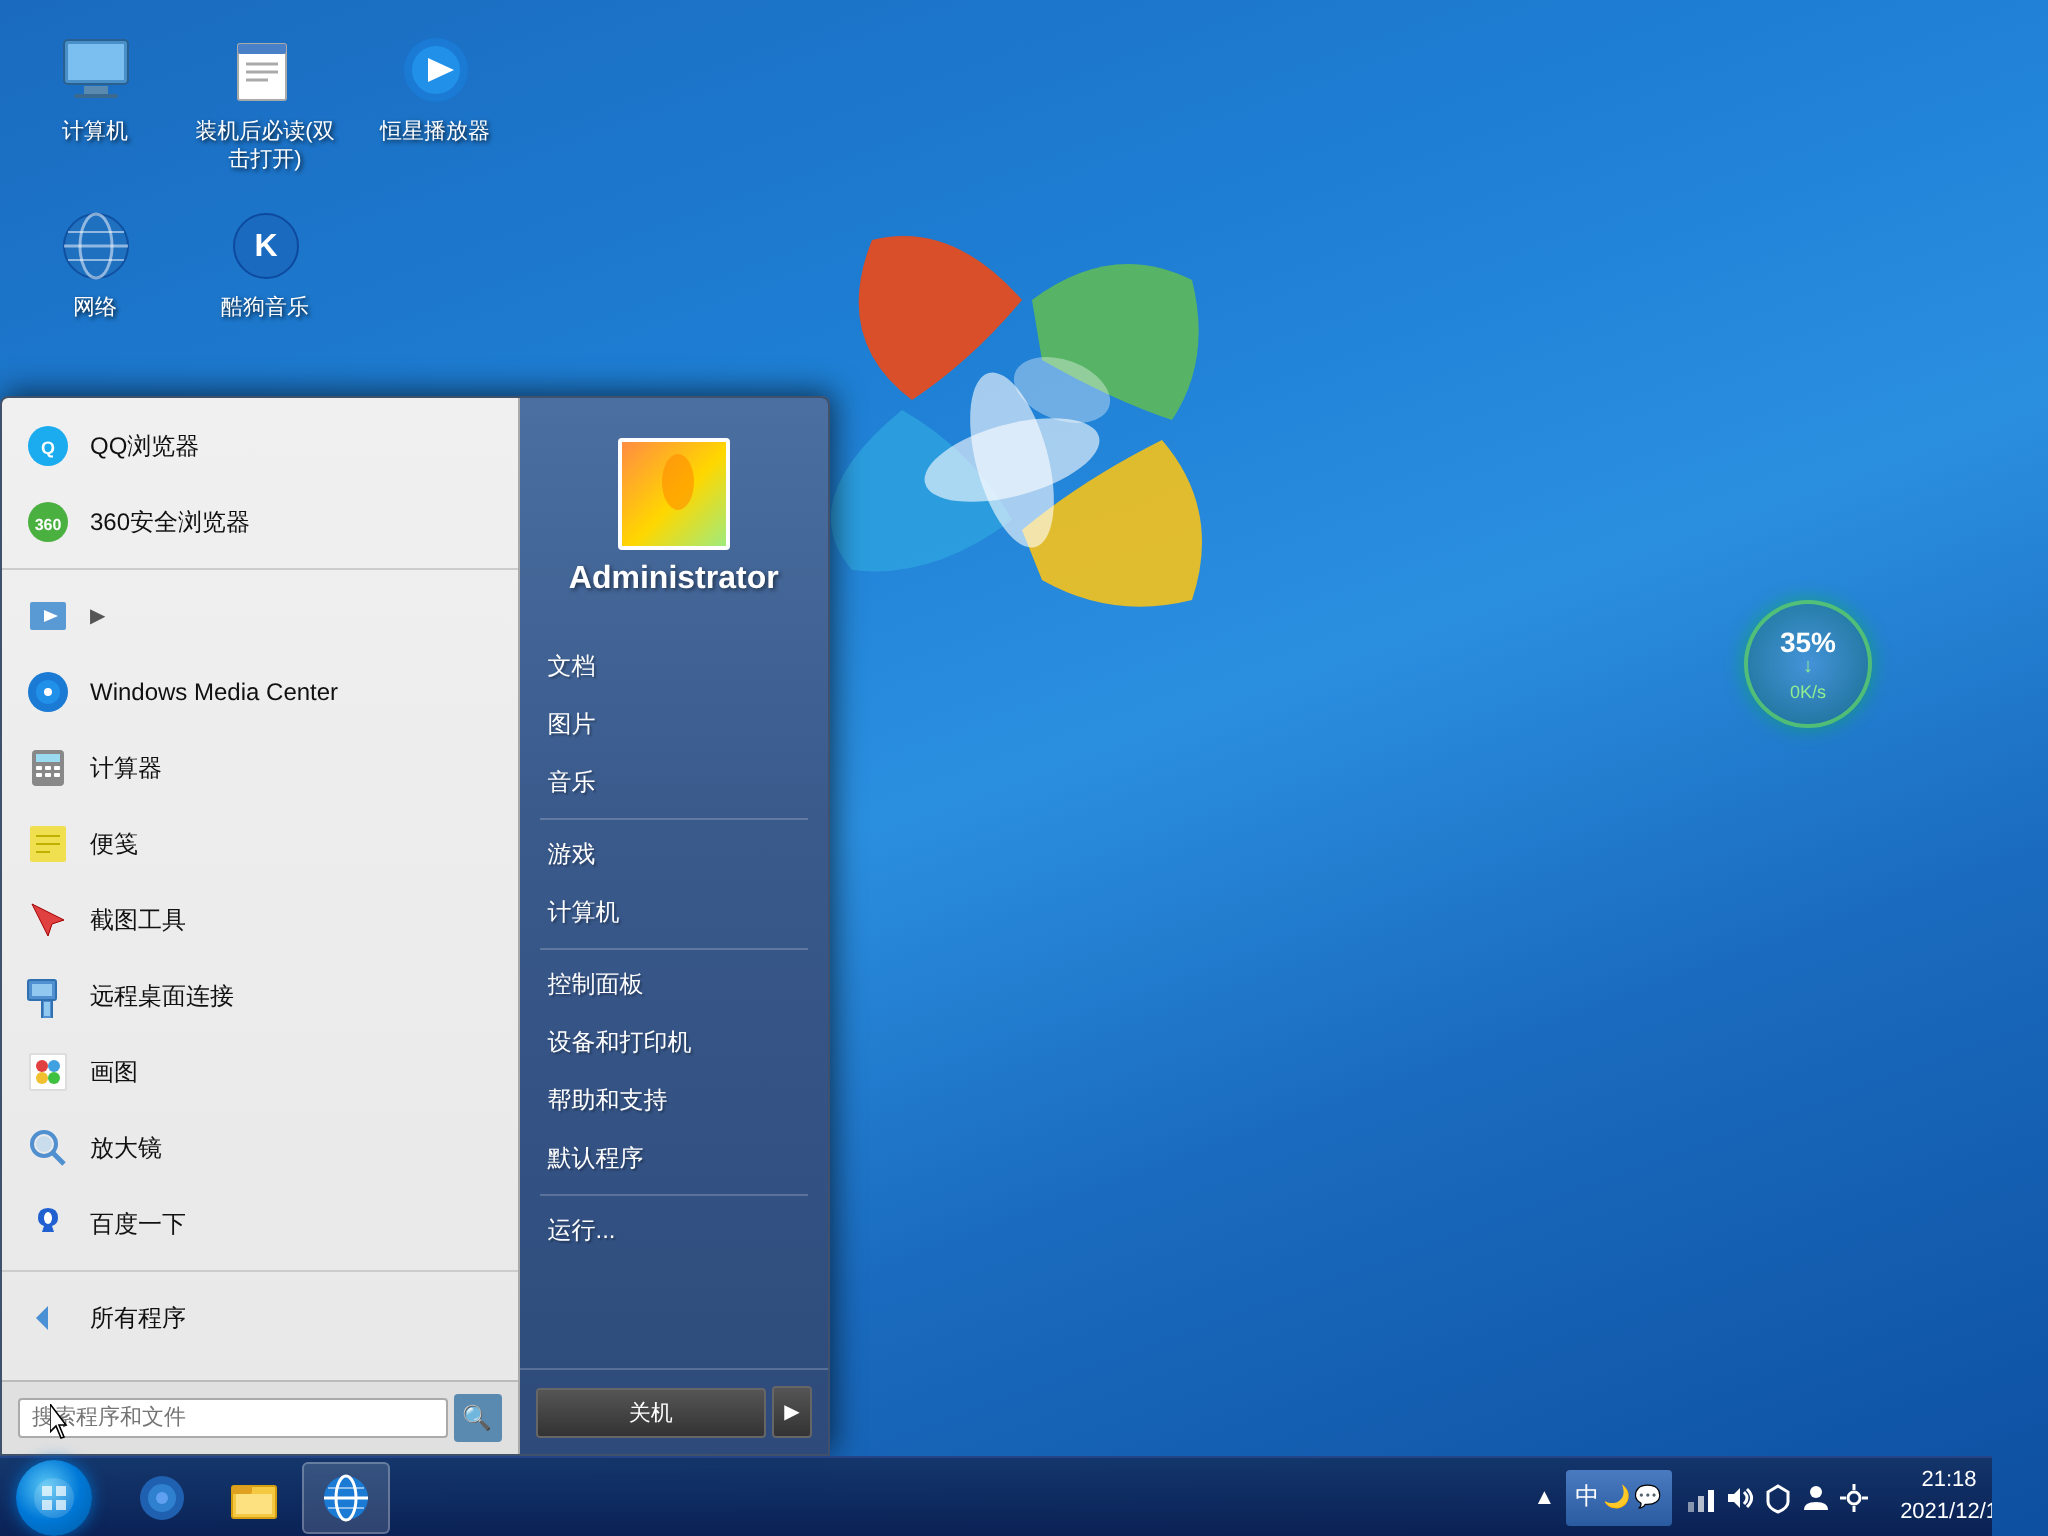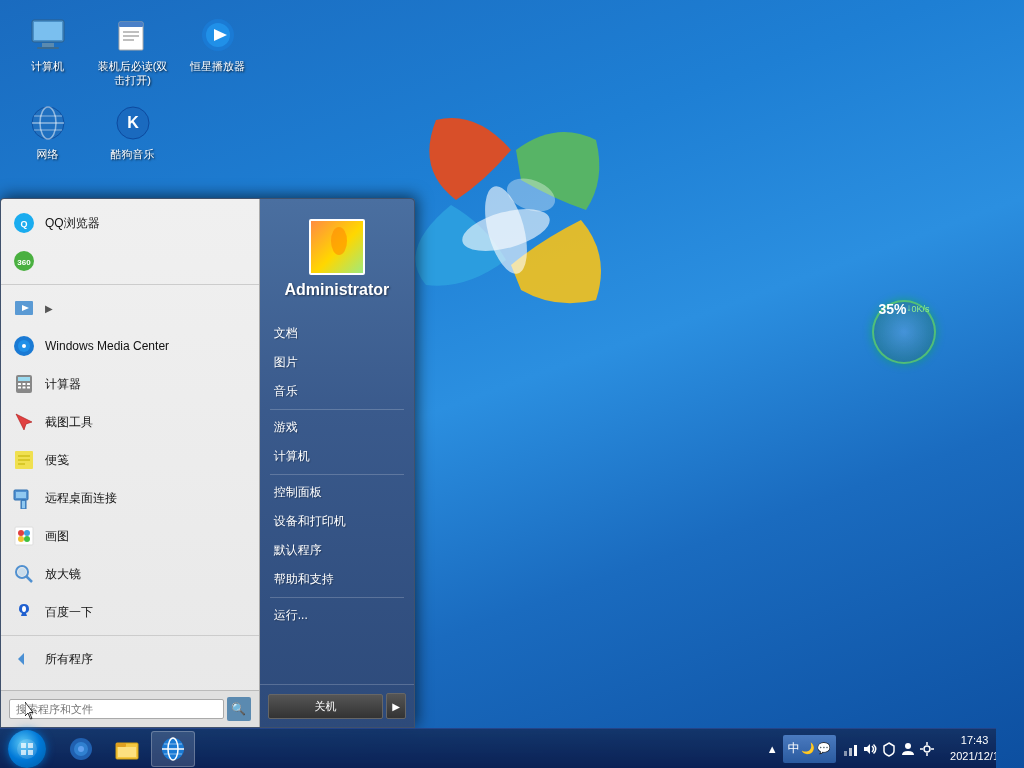--- a/index.html
+++ b/index.html
@@ -362,21 +362,22 @@
     .net-widget {
       position: absolute;
       right: 60px;
       top: 300px;
       width: 64px;
       height: 64px;
       border-radius: 50%;
       background: radial-gradient(circle, rgba(255,255,255,0.15), rgba(0,80,0,0.3));
       border: 2px solid rgba(100,220,100,0.7);
       display: flex;
-      flex-direction: row;
+      flex-direction: column;
+      align-items: center;
       justify-content: center;
       box-shadow: 0 0 10px rgba(0,200,0,0.4);
     }
     .net-percent {
       color: white;
       font-size: 14px;
       font-weight: bold;
       line-height: 1;
     }
     .net-speed {
@@ -525,20 +526,21 @@
           <span class="item-label">QQ浏览器</span>
         </div>
 
         <div class="start-item">
           <div class="item-icon">
             <svg width="22" height="22" viewBox="0 0 22 22">
               <circle cx="11" cy="11" r="10" fill="#4ab040"></circle>
               <text x="11" y="15" text-anchor="middle" fill="white" font-size="8" font-weight="bold">360</text>
             </svg>
           </div>
+          <span class="item-label">360安全浏览器</span>
         </div>
 
         <div class="start-divider"></div>
 
         <div class="start-item">
           <div class="item-icon">
             <svg width="22" height="22" viewBox="0 0 22 22">
               <rect x="2" y="4" width="18" height="14" rx="1" fill="#5a9ad4"></rect>
               <polygon points="9,8 16,11 9,14" fill="white"></polygon>
             </svg>
@@ -569,36 +571,36 @@
               <rect x="9.5" y="13.5" width="3" height="2" fill="white" rx="0.5"></rect>
               <rect x="14" y="13.5" width="3" height="2" fill="white" rx="0.5"></rect>
             </svg>
           </div>
           <span class="item-label">计算器</span>
         </div>
 
         <div class="start-item">
           <div class="item-icon">
             <svg width="22" height="22" viewBox="0 0 22 22">
-              <path d="M3,3 L11,19 L13,13 L19,11 Z" fill="#e04040" stroke="#a00000" stroke-width="0.5"></path>
-            </svg>
-          </div>
-          <span class="item-label">截图工具</span>
-        </div>
-
-        <div class="start-item">
-          <div class="item-icon">
-            <svg width="22" height="22" viewBox="0 0 22 22">
               <rect x="2" y="2" width="18" height="18" rx="1" fill="#f0e050"></rect>
               <line x1="5" y1="7" x2="17" y2="7" stroke="#c0b000" stroke-width="1"></line>
               <line x1="5" y1="11" x2="17" y2="11" stroke="#c0b000" stroke-width="1"></line>
               <line x1="5" y1="15" x2="12" y2="15" stroke="#c0b000" stroke-width="1"></line>
             </svg>
           </div>
           <span class="item-label">便笺</span>
+        </div>
+
+        <div class="start-item">
+          <div class="item-icon">
+            <svg width="22" height="22" viewBox="0 0 22 22">
+              <path d="M3,3 L11,19 L13,13 L19,11 Z" fill="#e04040" stroke="#a00000" stroke-width="0.5"></path>
+            </svg>
+          </div>
+          <span class="item-label">截图工具</span>
         </div>
 
         <div class="start-item">
           <div class="item-icon">
             <svg width="22" height="22" viewBox="0 0 22 22">
               <rect x="1" y="3" width="14" height="10" rx="1" fill="#5090d0" stroke="#3070b0"></rect>
               <rect x="3" y="5" width="10" height="6" fill="#90c8f0"></rect>
               <rect x="8" y="13" width="5" height="10" rx="1" fill="#5090d0" stroke="#3070b0"></rect>
               <rect x="9" y="14" width="3" height="7" fill="#90c8f0"></rect>
             </svg>
@@ -680,22 +682,22 @@
       <div class="right-items">
         <div class="right-item">文档</div>
         <div class="right-item">图片</div>
         <div class="right-item">音乐</div>
         <div class="right-divider"></div>
         <div class="right-item">游戏</div>
         <div class="right-item">计算机</div>
         <div class="right-divider"></div>
         <div class="right-item">控制面板</div>
         <div class="right-item">设备和打印机</div>
+        <div class="right-item">帮助和支持</div>
         <div class="right-item">默认程序</div>
-        <div class="right-item">帮助和支持</div>
         <div class="right-divider"></div>
         <div class="right-item">运行...</div>
       </div>
 
       <div class="shutdown-area">
         <button class="shutdown-btn">关机</button>
         <div class="shutdown-arrow">▶</div>
       </div>
     </div>
   </div>
@@ -784,21 +786,21 @@
             <circle cx="8" cy="8" r="3" fill="none" stroke="white" stroke-width="1.5"></circle>
             <line x1="8" y1="1" x2="8" y2="4" stroke="white" stroke-width="1.5"></line>
             <line x1="8" y1="12" x2="8" y2="15" stroke="white" stroke-width="1.5"></line>
             <line x1="1" y1="8" x2="4" y2="8" stroke="white" stroke-width="1.5"></line>
             <line x1="12" y1="8" x2="15" y2="8" stroke="white" stroke-width="1.5"></line>
           </svg>
         </div>
       </div>
 
       <div class="clock">
-        <span>17:43</span>
+        <span>21:18</span>
         <span>2021/12/1</span>
       </div>
 
       <div class="show-desktop"></div>
     </div>
   </div>
 
   <svg class="cursor" viewBox="0 0 12 18">
     <path d="M0,0 L0,14 L3,11 L5.5,17 L7,16.5 L4.5,10.5 L8,10.5 Z" fill="white" stroke="black" stroke-width="0.8"></path>
   </svg>

